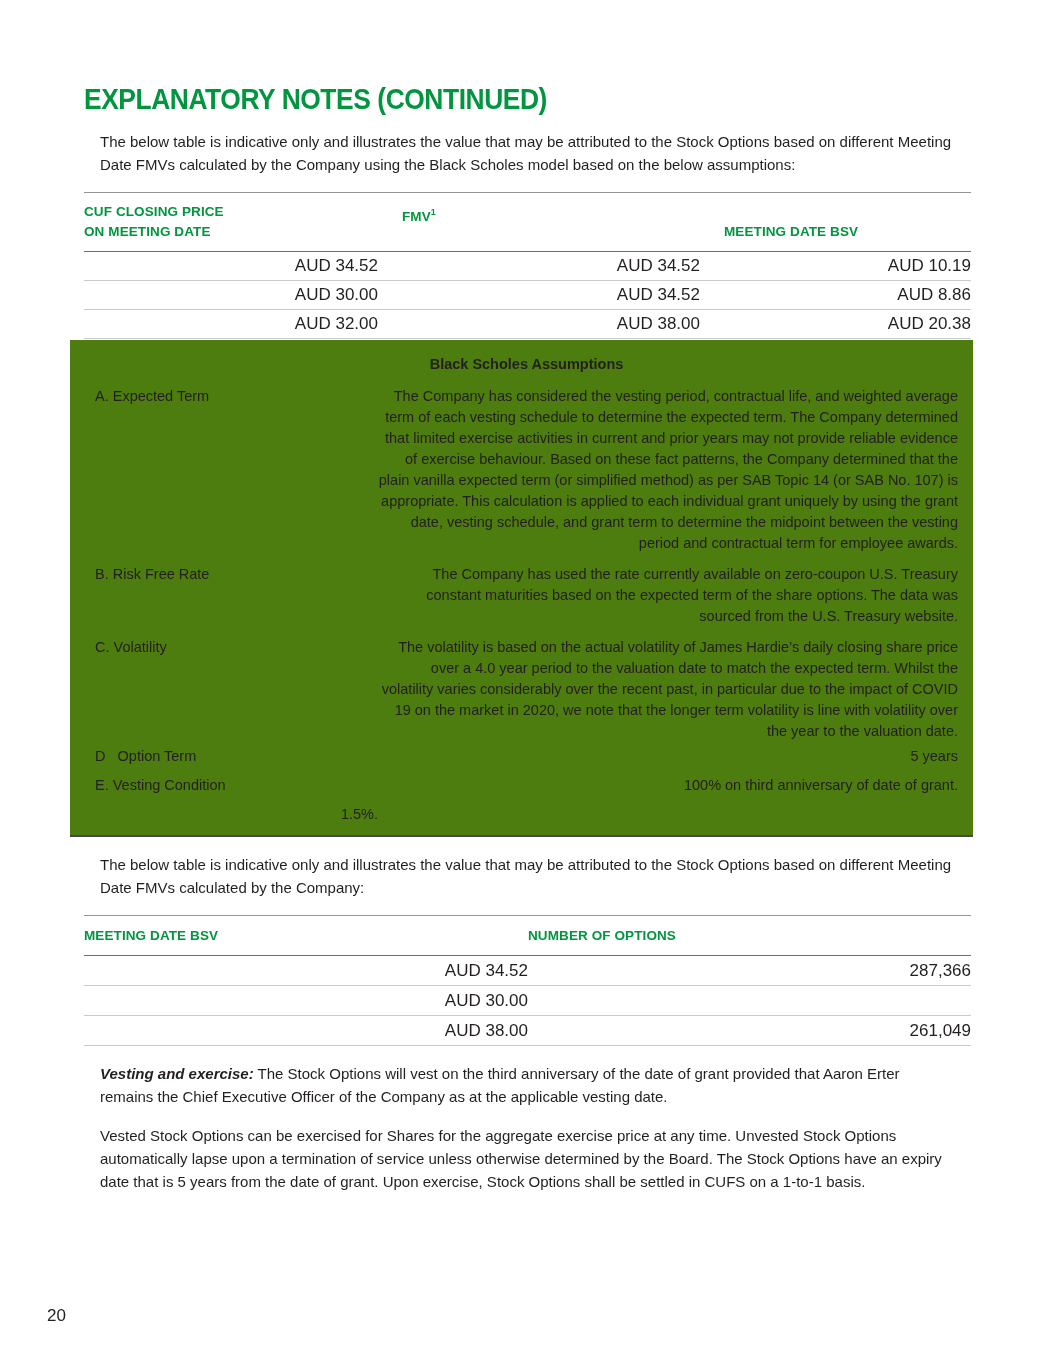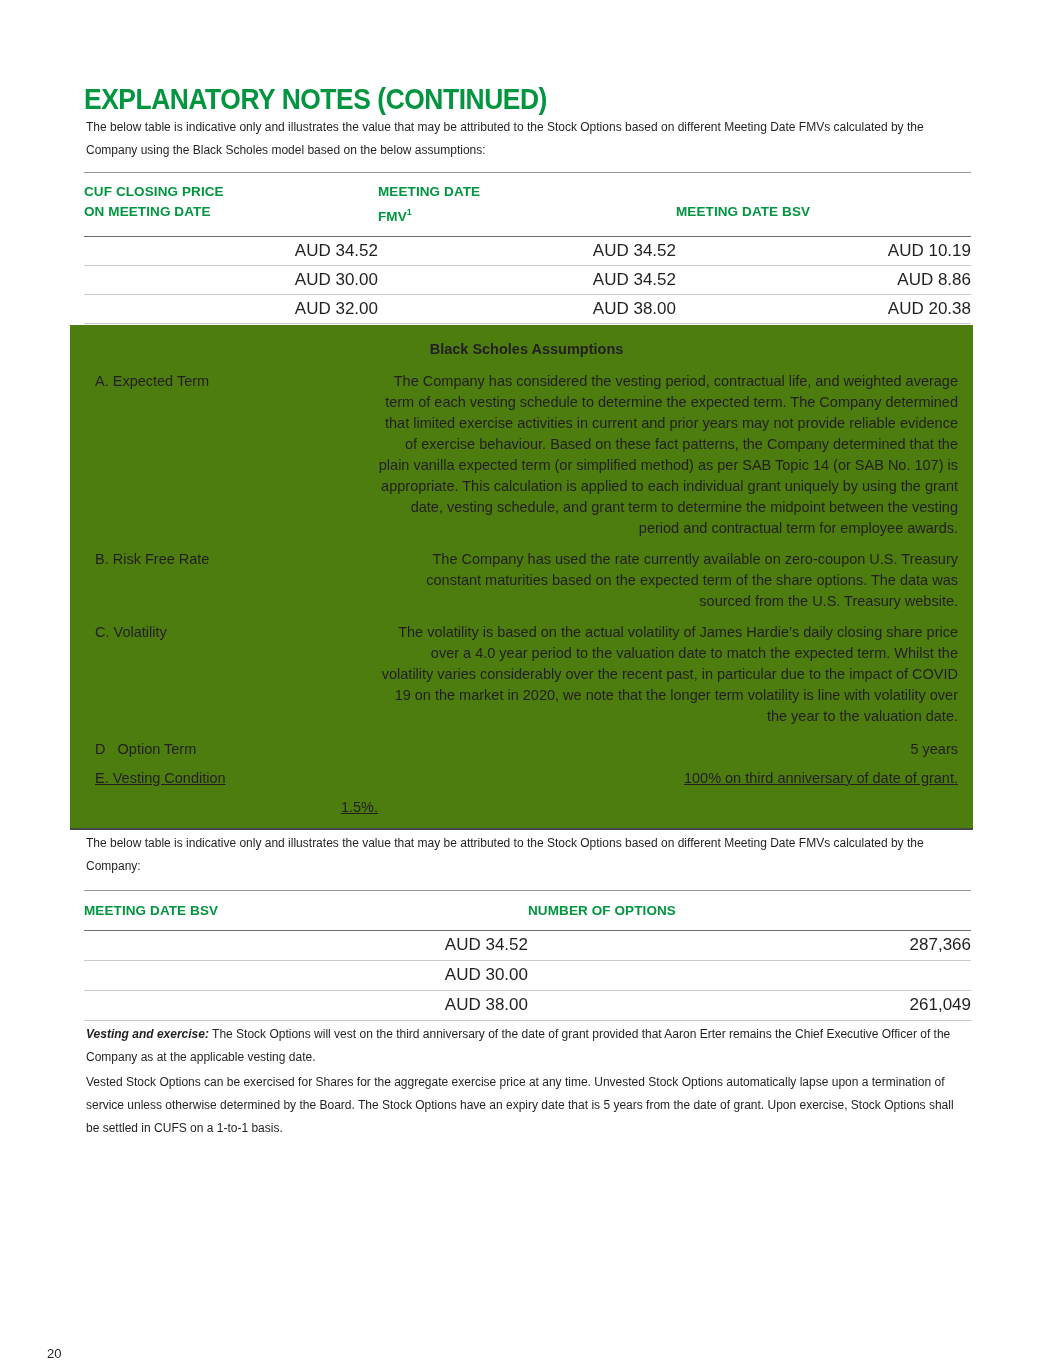--- a/index.html
+++ b/index.html
@@ -20,35 +20,35 @@
     font-size: 30px;
     line-height: 30px;
     font-weight: bold;
     letter-spacing: -0.5px;
     transform: scaleX(0.88);
     transform-origin: left center;
     white-space: nowrap;
   }
 
   p.body-text {
-    margin: 2px;
-    font-size: 12px;
+    margin: 16px;
+    font-size: 15px;
     line-height: 23px;
   }
   .intro-1 { margin-top: 45px; }
   .intro-2 { margin-top: 22px; }
 
   
   .t1 { margin-top: 10px; border-top: 1px solid #939598; }
   .t-hdr-row {
     display: grid;
     padding: 9px 0;
     border-bottom: 1px solid #6d6e71;
   }
-  .t1 .t-hdr-row, .t1 .t-row { grid-template-columns: 294px 298px 1fr; }
+  .t1 .t-hdr-row, .t1 .t-row { grid-template-columns: 294px 298px 1fr; gap: 24px; }
   .t-hdr {
     color: #00953E;
     font-weight: bold;
     font-size: 13.5px;
     line-height: 20px;
     letter-spacing: 0.1px;
   }
   .t-hdr sup { font-size: 9px; font-weight: bold; }
   .t-row {
     display: grid;
@@ -70,60 +70,58 @@
   }
   .panel-title {
     text-align: center;
     font-weight: bold;
     font-size: 14.5px;
     line-height: 20px;
   }
   .a-item { display: grid; grid-template-columns: 283px 1fr; }
   .a-item.first { margin-top: 12px; }
   .a-item.gap-m { margin-top: 10px; }
-  .a-item.gap-l { margin-top: 12px; gap: 32px; }
-  .a-item.gap-s { margin-top: 8px; text-decoration: underline; }
+  .a-item.gap-l { margin-top: 4px; gap: 32px; }
+  .a-item.gap-s { margin-top: 8px; }
   .a-label { font-size: 14.5px; line-height: 21px; }
   .a-text  { font-size: 14.5px; line-height: 21px; text-align: right; }
 
   
   .t2 { margin-top: 12px; border-top: 1px solid #939598; }
   .t2 .t-hdr-row, .t2 .t-row { grid-template-columns: 444px 1fr; }
   .t2 .t-hdr-row { padding: 10px 0 9px 0; }
   .t2 .t-row { height: 30px; }
 
   .vesting-para { margin-top: 24px; }
   .exercise-para { margin-top: 16px; }
   .lead-bold-italic { font-weight: bold; font-style: italic; }
 
   .page-num {
     position: absolute;
     left: 47px;
     top: 1306px;
-    font-size: 13px;
-    margin-top: 40px;
+    font-size: 17px;
   }
 </style>
 </head>
 <body>
 
 <div class="content">
 
   <h1 class="doc-title">EXPLANATORY NOTES (CONTINUED)</h1>
 
   <p class="body-text intro-1">The below table is indicative only and illustrates the value that may be attributed to the Stock Options based on different Meeting Date FMVs calculated by the Company using the Black Scholes model based on the below assumptions:</p>
 
   <div class="t1">
     <div class="t-hdr-row">
       <div class="t-hdr">
         <div>CUF CLOSING PRICE</div>
         <div>ON MEETING DATE</div>
       </div>
       <div class="t-hdr">
-        <div>MEETING DATE</div>
         <div><span>FMV</span><sup>1</sup></div>
       </div>
       <div class="t-hdr">
         <div>&nbsp;</div>
         <div>MEETING DATE BSV</div>
       </div>
     </div>
     <div class="t-row">
       <div>AUD 34.52</div>
       <div>AUD 34.52</div>

